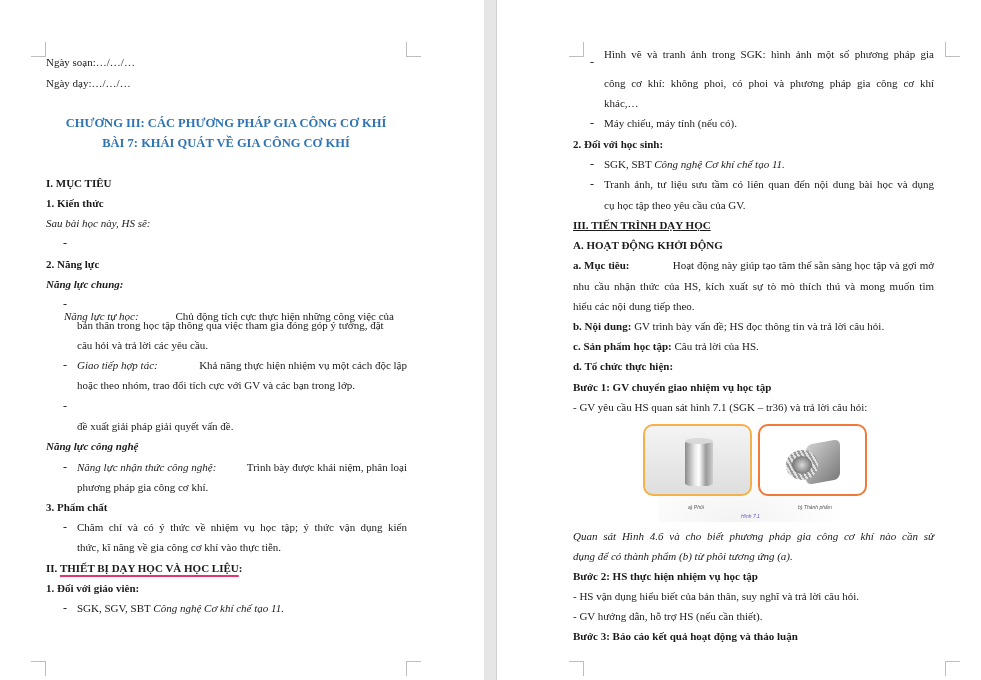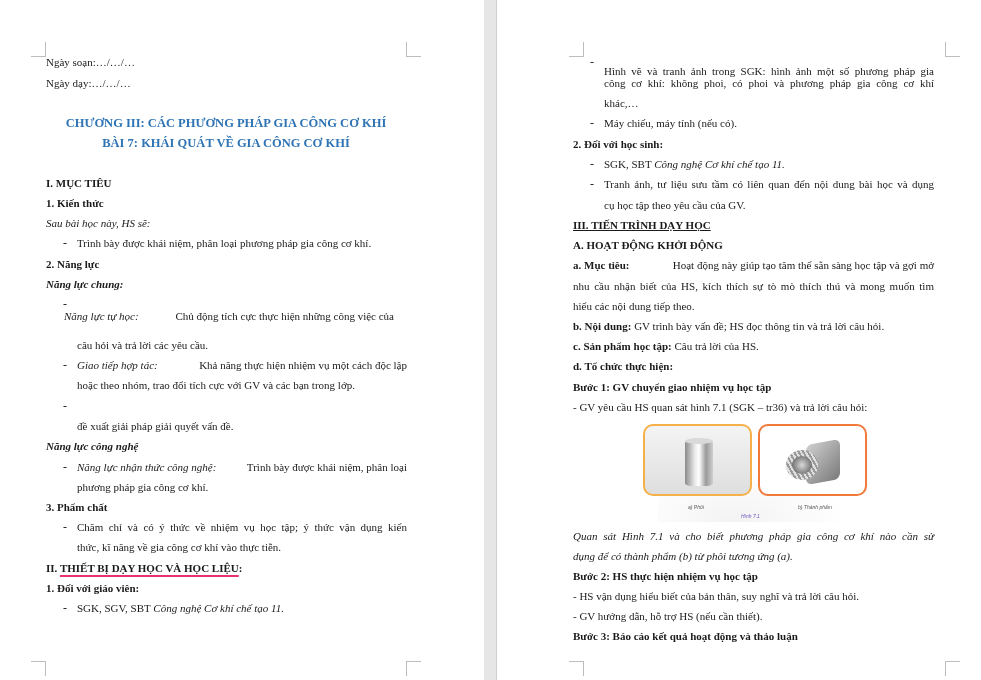--- a/index.html
+++ b/index.html
@@ -53,30 +53,30 @@
   <div class="line" style="left:46px; top:73px;">Ngày dạy:…/…/…</div>
 
   <div class="line title" style="left:0; width:452px; top:113px;">CHƯƠNG III: CÁC PHƯƠNG PHÁP GIA CÔNG CƠ KHÍ</div>
   <div class="line title" style="left:0; width:452px; top:133px;">BÀI 7: KHÁI QUÁT VỀ GIA CÔNG CƠ KHÍ</div>
 
   <div class="line b" style="left:46px; top:173px;">I. MỤC TIÊU</div>
   <div class="line b" style="left:46px; top:193px;">1. Kiến thức</div>
   <div class="line i" style="left:46px; top:213px;">Sau bài học này, HS sẽ:</div>
 
   <div class="dash" style="left:63px; top:233px;">-</div>
-  <div class="line" style="left:77px; top:233px;">Trình bày được khái niệm, phân loại phương pháp gia công cơ khí.</div>
 
   <div class="line b" style="left:46px; top:254px;">2. Năng lực</div>
   <div class="line bi" style="left:46px; top:274px;">Năng lực chung:</div>
 
   <div class="dash" style="left:63px; top:294px;">-</div>
   <div class="line" style="left:64px; top:294px; width:330px; display:flex; justify-content:space-between;margin-top:12px;">
     <span class="i">Năng lực tự học:</span>
     <span>Chủ động tích cực thực hiện những công việc của</span>
   </div>
+  <div class="line" style="left:77px; top:315px;">bản thân trong học tập thông qua việc tham gia đóng góp ý tưởng, đặt</div>
   <div class="line" style="left:77px; top:335px;">câu hỏi và trả lời các yêu cầu.</div>
 
   <div class="dash" style="left:63px; top:355px;">-</div>
   <div class="line" style="left:77px; top:355px; width:330px; display:flex; justify-content:space-between;">
     <span class="i">Giao tiếp hợp tác:</span>
     <span>Khả năng thực hiện nhiệm vụ một cách độc lập</span>
   </div>
   <div class="line" style="left:77px; top:375px;">hoặc theo nhóm, trao đổi tích cực với GV và các bạn trong lớp.</div>
 
   <div class="dash" style="left:63px; top:396px;">-</div>
@@ -111,21 +111,21 @@
 <div class="gutter"></div>
 
 <div class="page page-right">
   <div class="corner tl" style="left:-28px; top:42px; left:72px;"></div>
   <div class="corner tr" style="left:448px; top:42px;"></div>
   <div class="corner bl" style="left:72px; top:661px;"></div>
   <div class="corner br" style="left:448px; top:661px;"></div>
 </div>
 
 <div class="dash" style="left:590px; top:52px;">-</div>
-<div class="line justify" style="left:604px; top:61px; width:330px;">Hình vẽ và tranh ảnh trong SGK: hình ảnh một số phương pháp gia</div>
+<div class="line justify" style="left:604px; top:44px; width:330px;">Hình vẽ và tranh ảnh trong SGK: hình ảnh một số phương pháp gia</div>
 <div class="line justify" style="left:604px; top:73px; width:330px;">công cơ khí: không phoi, có phoi và phương pháp gia công cơ khí</div>
 <div class="line" style="left:604px; top:93px;">khác,…</div>
 
 <div class="dash" style="left:590px; top:113px;">-</div>
 <div class="line" style="left:604px; top:113px;">Máy chiếu, máy tính (nếu có).</div>
 
 <div class="line b" style="left:573px; top:134px;">2. Đối với học sinh:</div>
 
 <div class="dash" style="left:590px; top:154px;">-</div>
 <div class="line" style="left:604px; top:154px;text-align:center;">
@@ -136,21 +136,21 @@
 <div class="line justify" style="left:604px; top:174px; width:330px;">Tranh ảnh, tư liệu sưu tầm có liên quan đến nội dung bài học và dụng</div>
 <div class="line" style="left:604px; top:195px;">cụ học tập theo yêu cầu của GV.</div>
 
 <div class="line b" style="left:573px; top:215px;text-decoration:underline;">III. TIẾN TRÌNH DẠY HỌC</div>
 <div class="line b" style="left:573px; top:235px;">A. HOẠT ĐỘNG KHỞI ĐỘNG</div>
 
 <div class="line" style="left:573px; top:255px; width:361px; display:flex; justify-content:space-between;">
   <span class="b">a. Mục tiêu:</span>
   <span>Hoạt động này giúp tạo tâm thế sẵn sàng học tập và gợi mở</span>
 </div>
-<div class="line justify" style="left:573px; top:276px; width:361px;">nhu cầu nhận biết của HS, kích thích sự tò mò thích thú và mong muốn tìm</div>
+<div class="line justify" style="left:573px; top:276px; width:361px;">nhu cầu nhận thức của HS, kích xuất sự tò mò thích thú và mong muốn tìm</div>
 <div class="line" style="left:573px; top:296px;">hiểu các nội dung tiếp theo.</div>
 
 <div class="line" style="left:573px; top:316px;">
   <span class="b">b. Nội dung:</span>
   <span>GV trình bày vấn đề; HS đọc thông tin và trả lời câu hỏi.</span>
 </div>
 <div class="line" style="left:573px; top:336px;">
   <span class="b">c. Sản phẩm học tập:</span>
   <span>Câu trả lời của HS.</span>
 </div>
@@ -169,19 +169,19 @@
       <div class="nut-hex"></div>
       <div class="nut-thread"></div>
       <div class="nut-hole"></div>
     </div>
   </div>
   <div class="fig-cap" style="left:50px; top:86px;">a) Phôi</div>
   <div class="fig-cap" style="left:160px; top:86px;">b) Thành phẩm</div>
   <div class="fig-title" style="left:103px; top:95px;">Hình 7.1</div>
 </div>
 
-<div class="line i justify" style="left:573px; top:526px; width:361px;">Quan sát Hình 7.1 và cho biết phương pháp gia công cơ khí nào cần sử</div>
+<div class="line i justify" style="left:573px; top:526px; width:361px;">Quan sát Hình 4.6 và cho biết phương pháp gia công cơ khí nào cần sử</div>
 <div class="line i" style="left:573px; top:546px;">dụng để có thành phẩm (b) từ phôi tương ứng (a).</div>
 
 <div class="line b" style="left:573px; top:566px;">Bước 2: HS thực hiện nhiệm vụ học tập</div>
 <div class="line" style="left:573px; top:586px;">- HS vận dụng hiểu biết của bản thân, suy nghĩ và trả lời câu hỏi.</div>
 <div class="line" style="left:573px; top:606px;">- GV hướng dẫn, hỗ trợ HS (nếu cần thiết).</div>
 <div class="line b" style="left:573px; top:626px;">Bước 3: Báo cáo kết quả hoạt động và thảo luận</div>
 
 </body></html>

